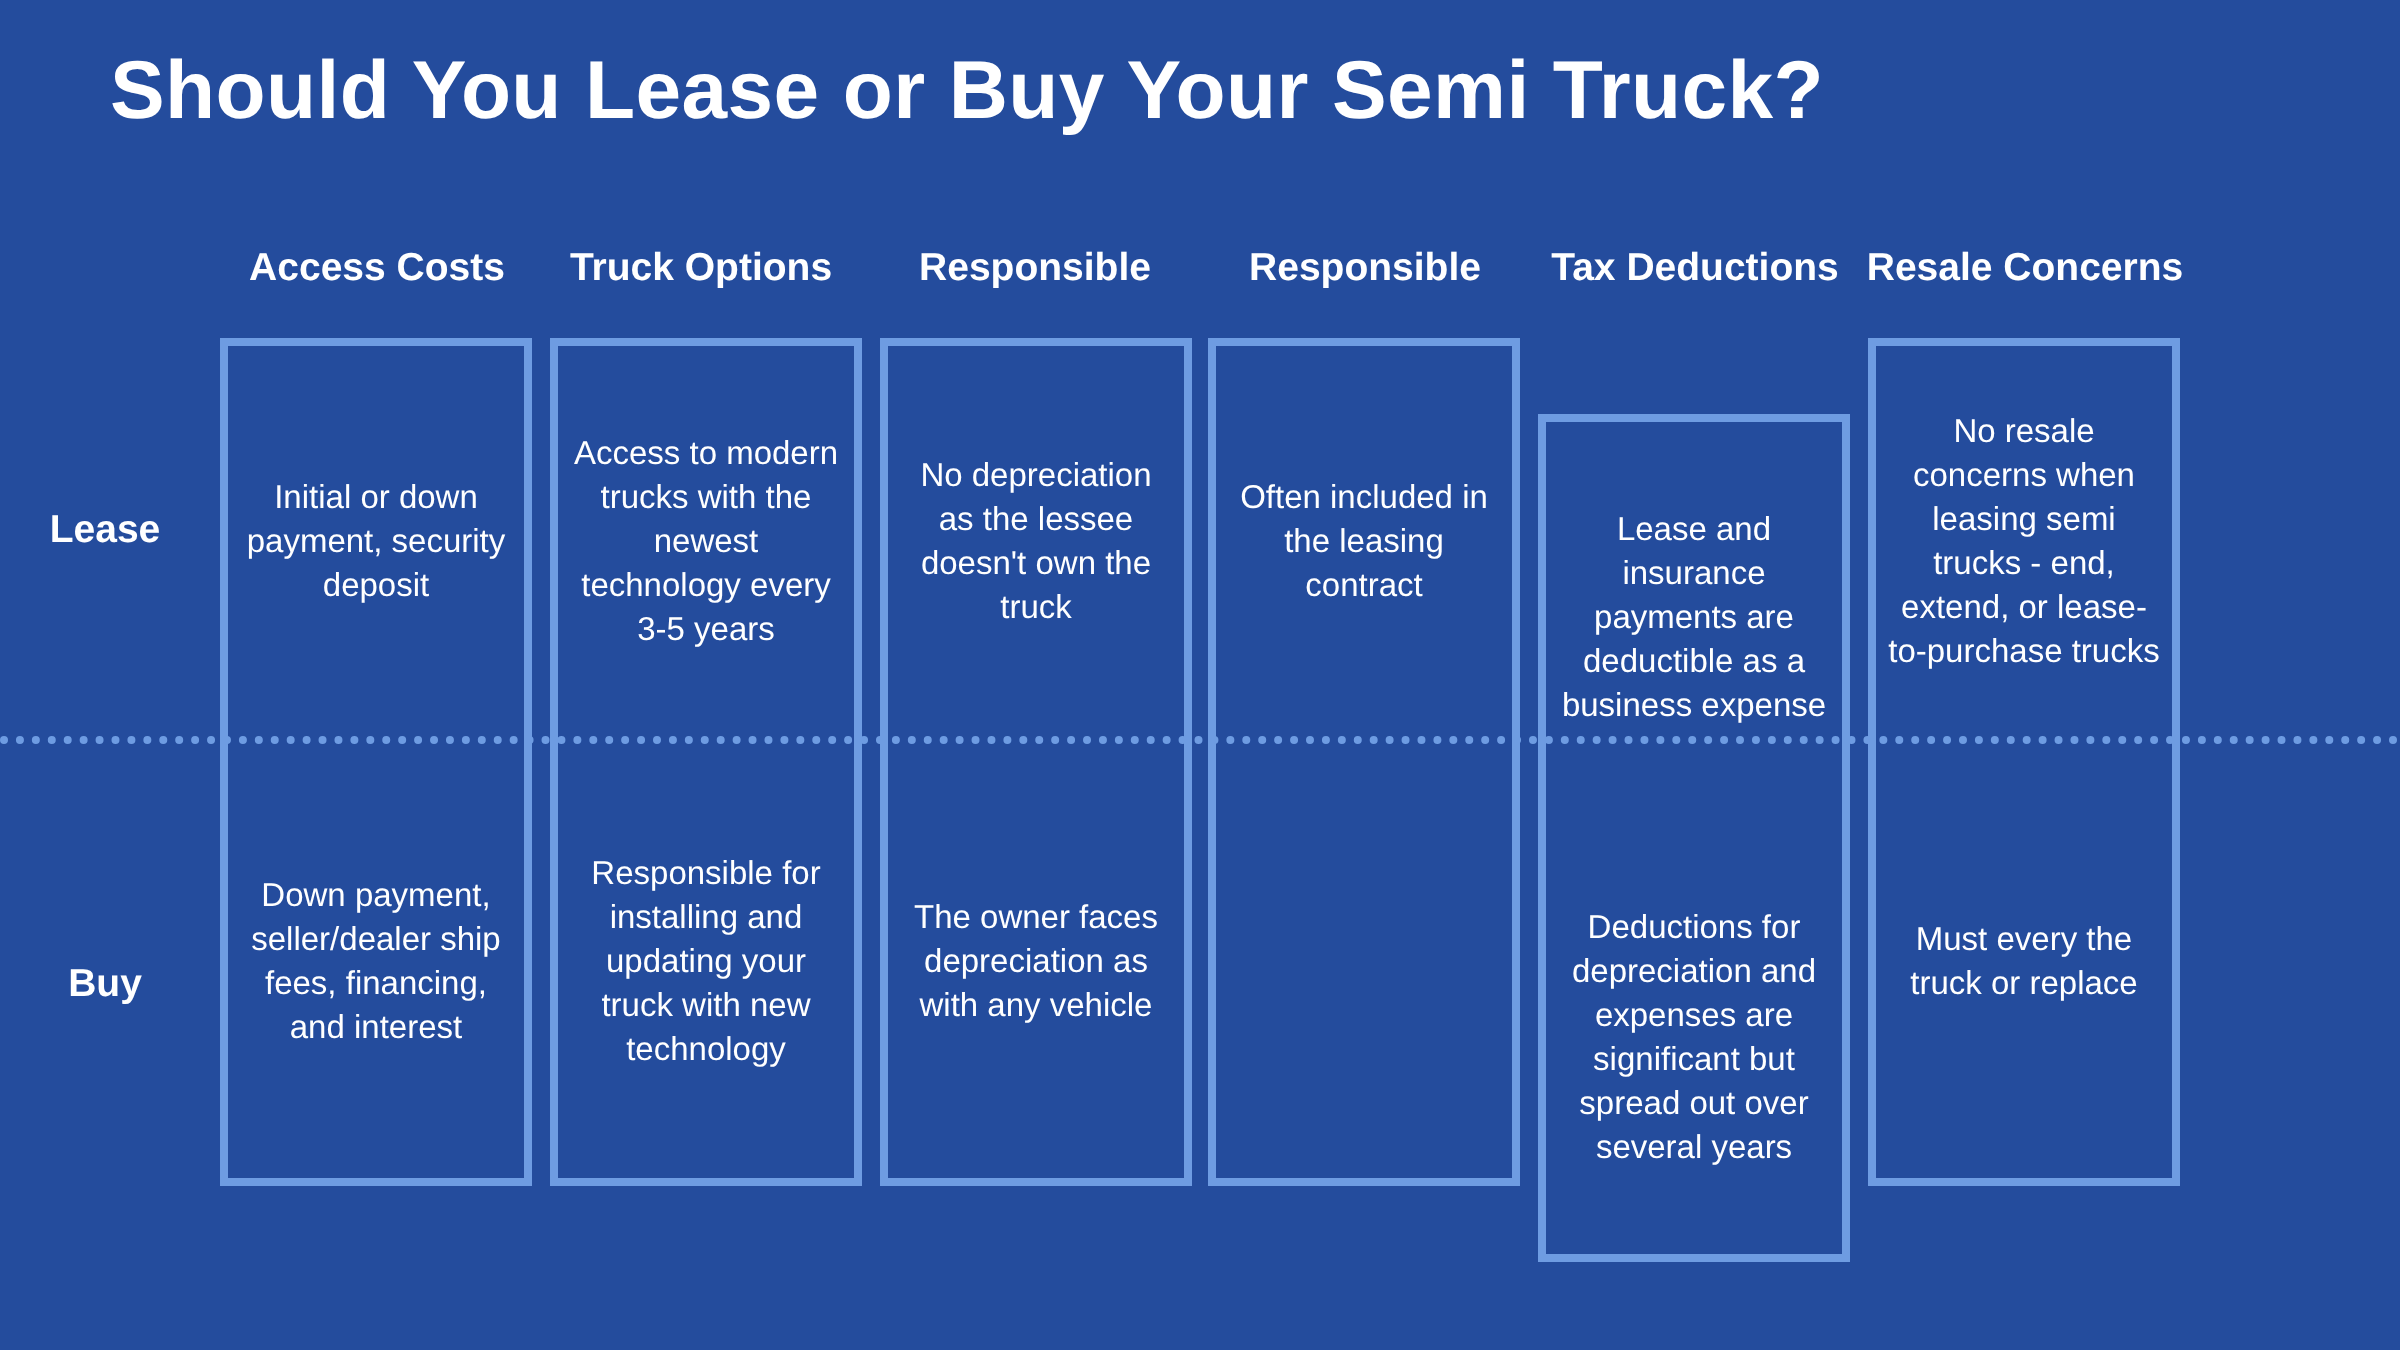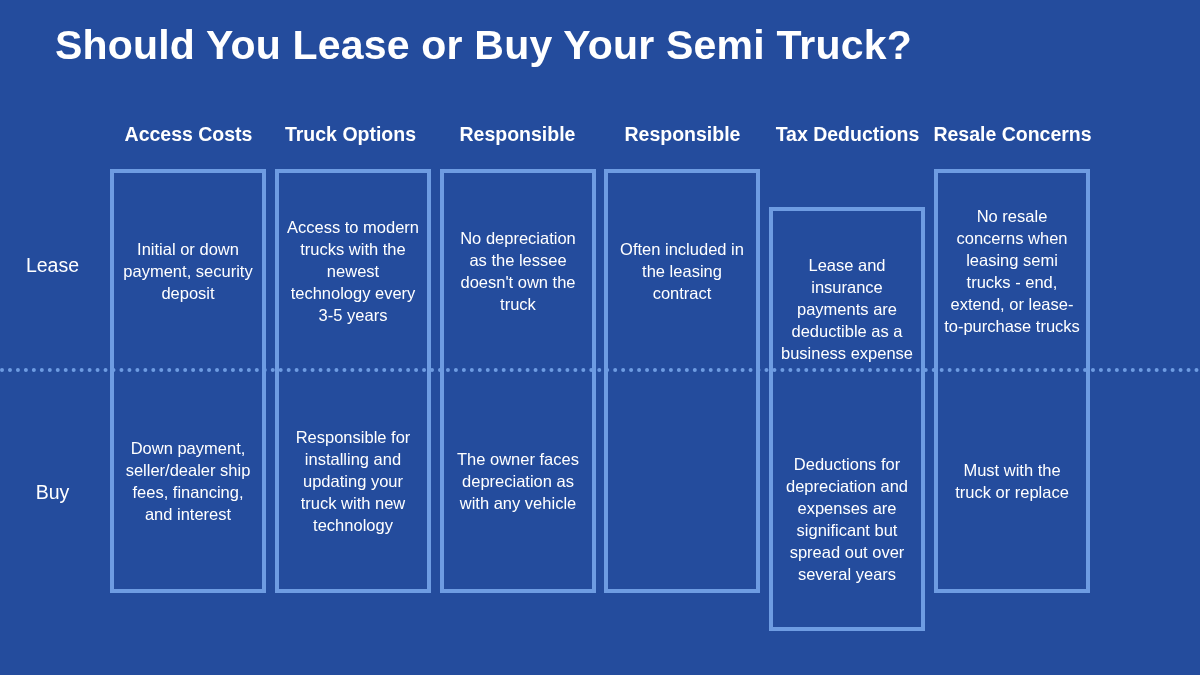--- a/index.html
+++ b/index.html
@@ -27,21 +27,21 @@
   .cell {
     position: absolute; left: 0; width: 100%;
     display: flex; align-items: center; justify-content: center;
     text-align: center; font-size: 16.5px; line-height: 22px;
     padding: 0 6px; box-sizing: border-box;
   }
   .cell.lease { top: 0; height: 195px; }
   .cell.buy { top: 199px; height: 217px; }
   .row-label {
     position: absolute; left: 0; width: 105px; text-align: center;
-    font-size: 19.5px; font-weight: normal;
+    font-size: 19.5px; font-weight: bold;
   }
   .divider {
     position: absolute; left: 0; top: 368px; width: 1200px; height: 0;
     border-top: 4px dotted #6e9ce2;
   }
 </style>
 </head>
 <body>
 
 <div class="title">Should You Lease or Buy Your Semi Truck?</div>
@@ -76,14 +76,14 @@
 
 <div class="col-header" style="left:765px;">Tax Deductions</div>
 <div class="box" style="left:769px;margin-top:38px;">
   <div class="cell lease">Lease and insurance payments are deductible as a business expense</div>
   <div class="cell buy">Deductions for depreciation and expenses are significant but spread out over several years</div>
 </div>
 
 <div class="col-header" style="left:930px;">Resale Concerns</div>
 <div class="box" style="left:934px;">
   <div class="cell lease">No resale concerns when leasing semi trucks - end, extend, or lease-to-purchase trucks</div>
-  <div class="cell buy">Must with the truck or replace</div>
+  <div class="cell buy">Must every the truck or replace</div>
 </div>
 
 </body></html>

